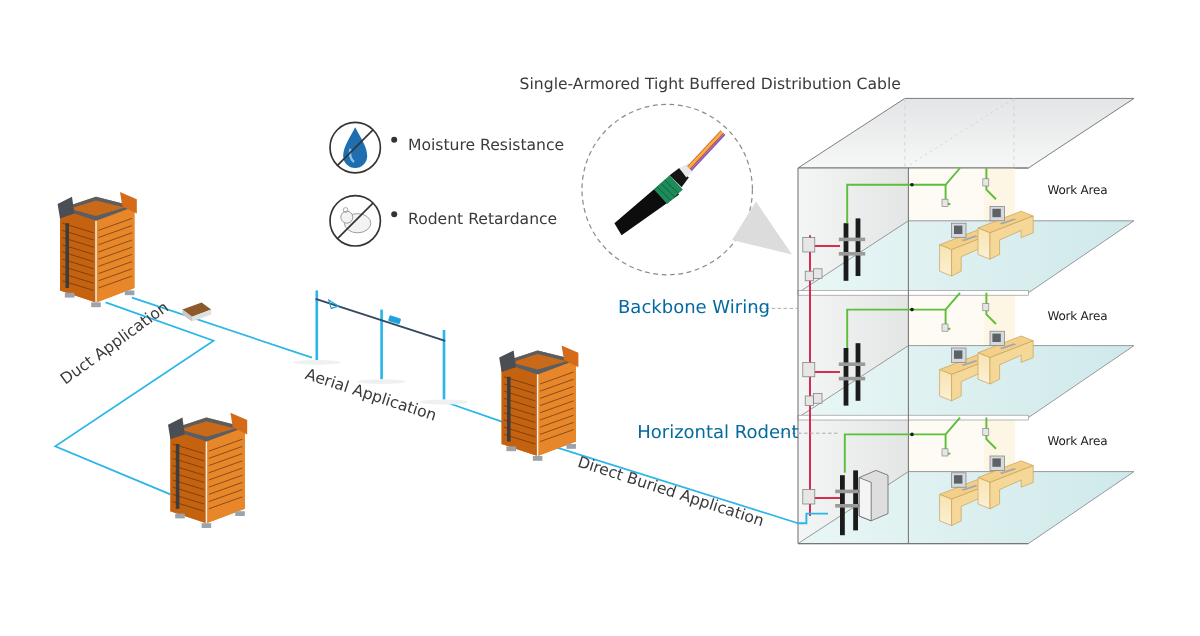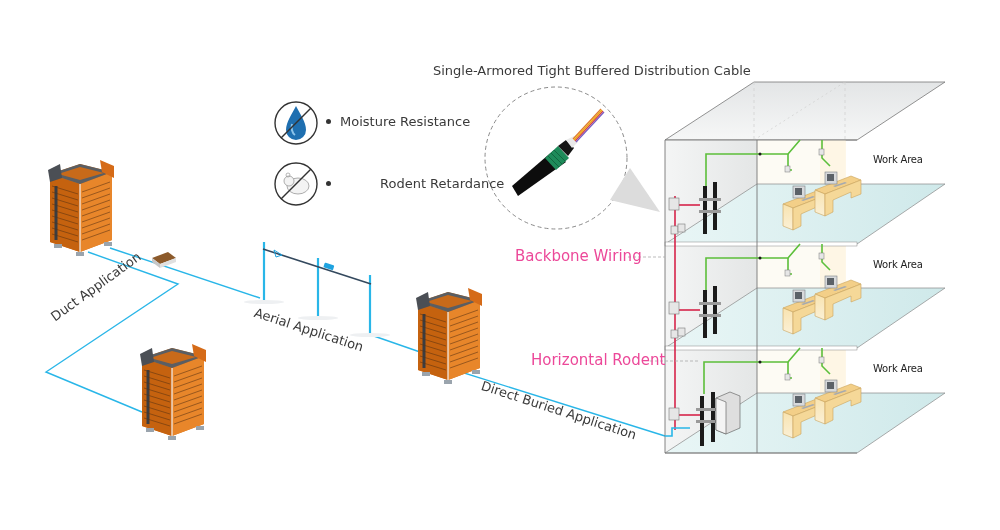--- a/index.html
+++ b/index.html
@@ -1,22 +1,22 @@
 <!DOCTYPE html>
 <html><head>
 <meta charset="utf-8">
 <style>
   html, body { margin: 0; padding: 0; background: #ffffff; }
   body { width: 1000px; height: 530px; position: relative; overflow: hidden;
          font-family: "DejaVu Sans", "Liberation Sans", sans-serif; color: #333; }
   .abs { position: absolute; }
   .label { font-size: 13px; color: #3a3a3a; white-space: nowrap; }
-  .label-lg { font-size: 15px; color: #ec4899; white-space: nowrap; }
+  .label-lg { font-size: 15px; color: #0369a1; white-space: nowrap; }
   .work-area { font-size: 10px; font-weight: normal; color: #222; white-space: nowrap; letter-spacing: -0.2px; }
-  .feature { display: flex; align-items: center; }
+  .feature { display: flex; }
   .bullet { width: 5px; height: 5px; border-radius: 50%; background: #333; margin: 0 9px 0 6px; }
   svg { position: absolute; left: 0; top: 0; }
 </style>
 </head>
 <body>
 
 <svg width="1000" height="530" viewBox="0 0 1000 530">
   <defs>
     <linearGradient id="floorGrad" x1="0" y1="0" x2="1" y2="0">
       <stop offset="0" stop-color="#e9f6f6"></stop>
@@ -251,21 +251,21 @@
     <line x1="281" y1="199" x2="311" y2="169" stroke="#333" stroke-width="1.4"></line>
   </g>
 </svg>
 
 <div class="abs label" style="left:433px; top:47px; font-size:13px;margin-top:16px;">Single-Armored Tight Buffered Distribution Cable</div>
 
 <div class="abs feature" style="left:320px; top:114px;">
   <span class="bullet"></span>
   <span class="label">Moisture Resistance</span>
 </div>
-<div class="abs feature" style="left:320px; top:176px;gap:40px;">
+<div class="abs feature" style="left:320px; top:176px;">
   <span class="bullet"></span>
   <span class="label">Rodent Retardance</span>
 </div>
 
 <div class="abs label" style="left:48px; top:312px; transform: rotate(-36deg); transform-origin: left top;">Duct Application</div>
 <div class="abs label" style="left:257px; top:305px; transform: rotate(18deg); transform-origin: left top;">Aerial Application</div>
 <div class="abs label" style="left:484px; top:378px; transform: rotate(18deg); transform-origin: left top;">Direct Buried Application</div>
 
 <div class="abs label-lg" style="left:515px; top:247px;">Backbone Wiring</div>
 <div class="abs label-lg" style="left:531px; top:351px;">Horizontal Rodent</div>

